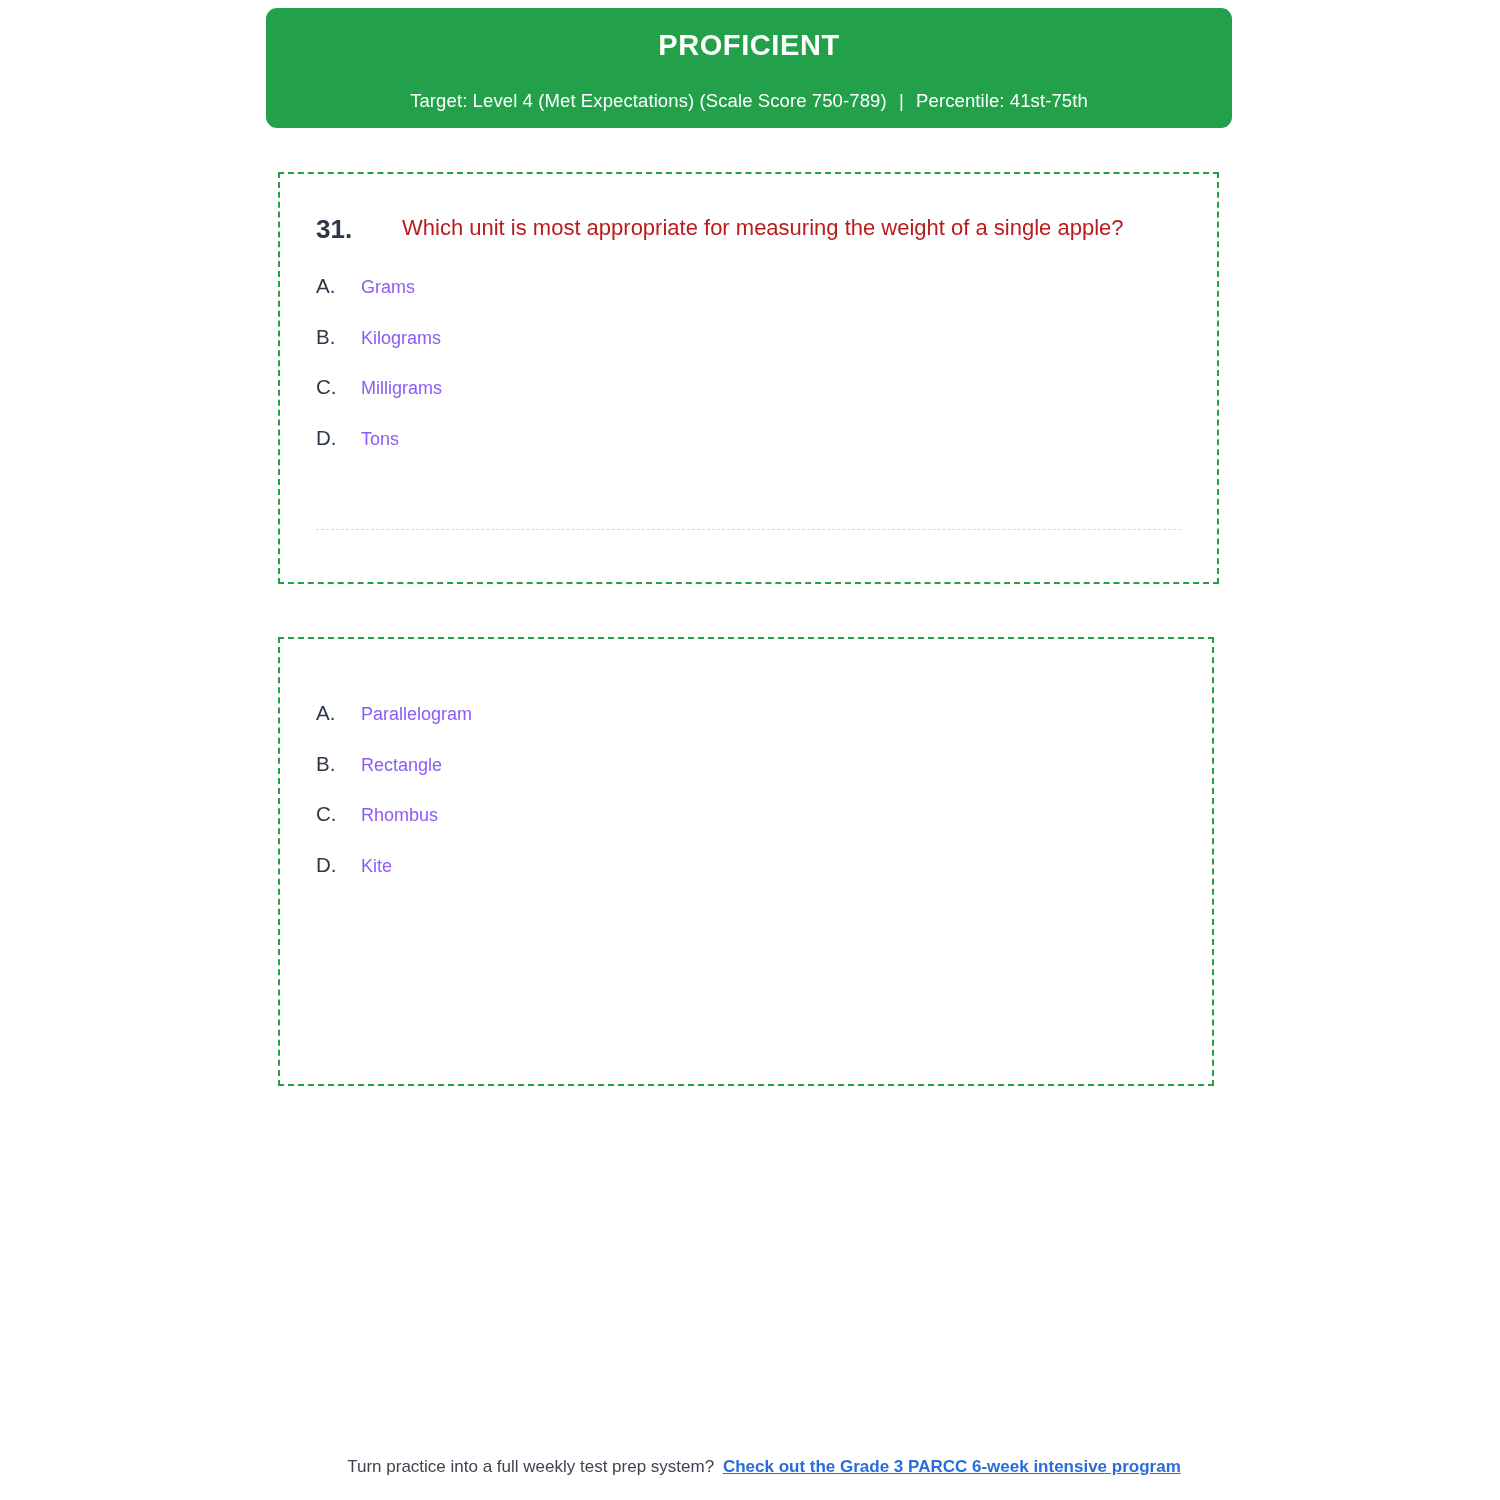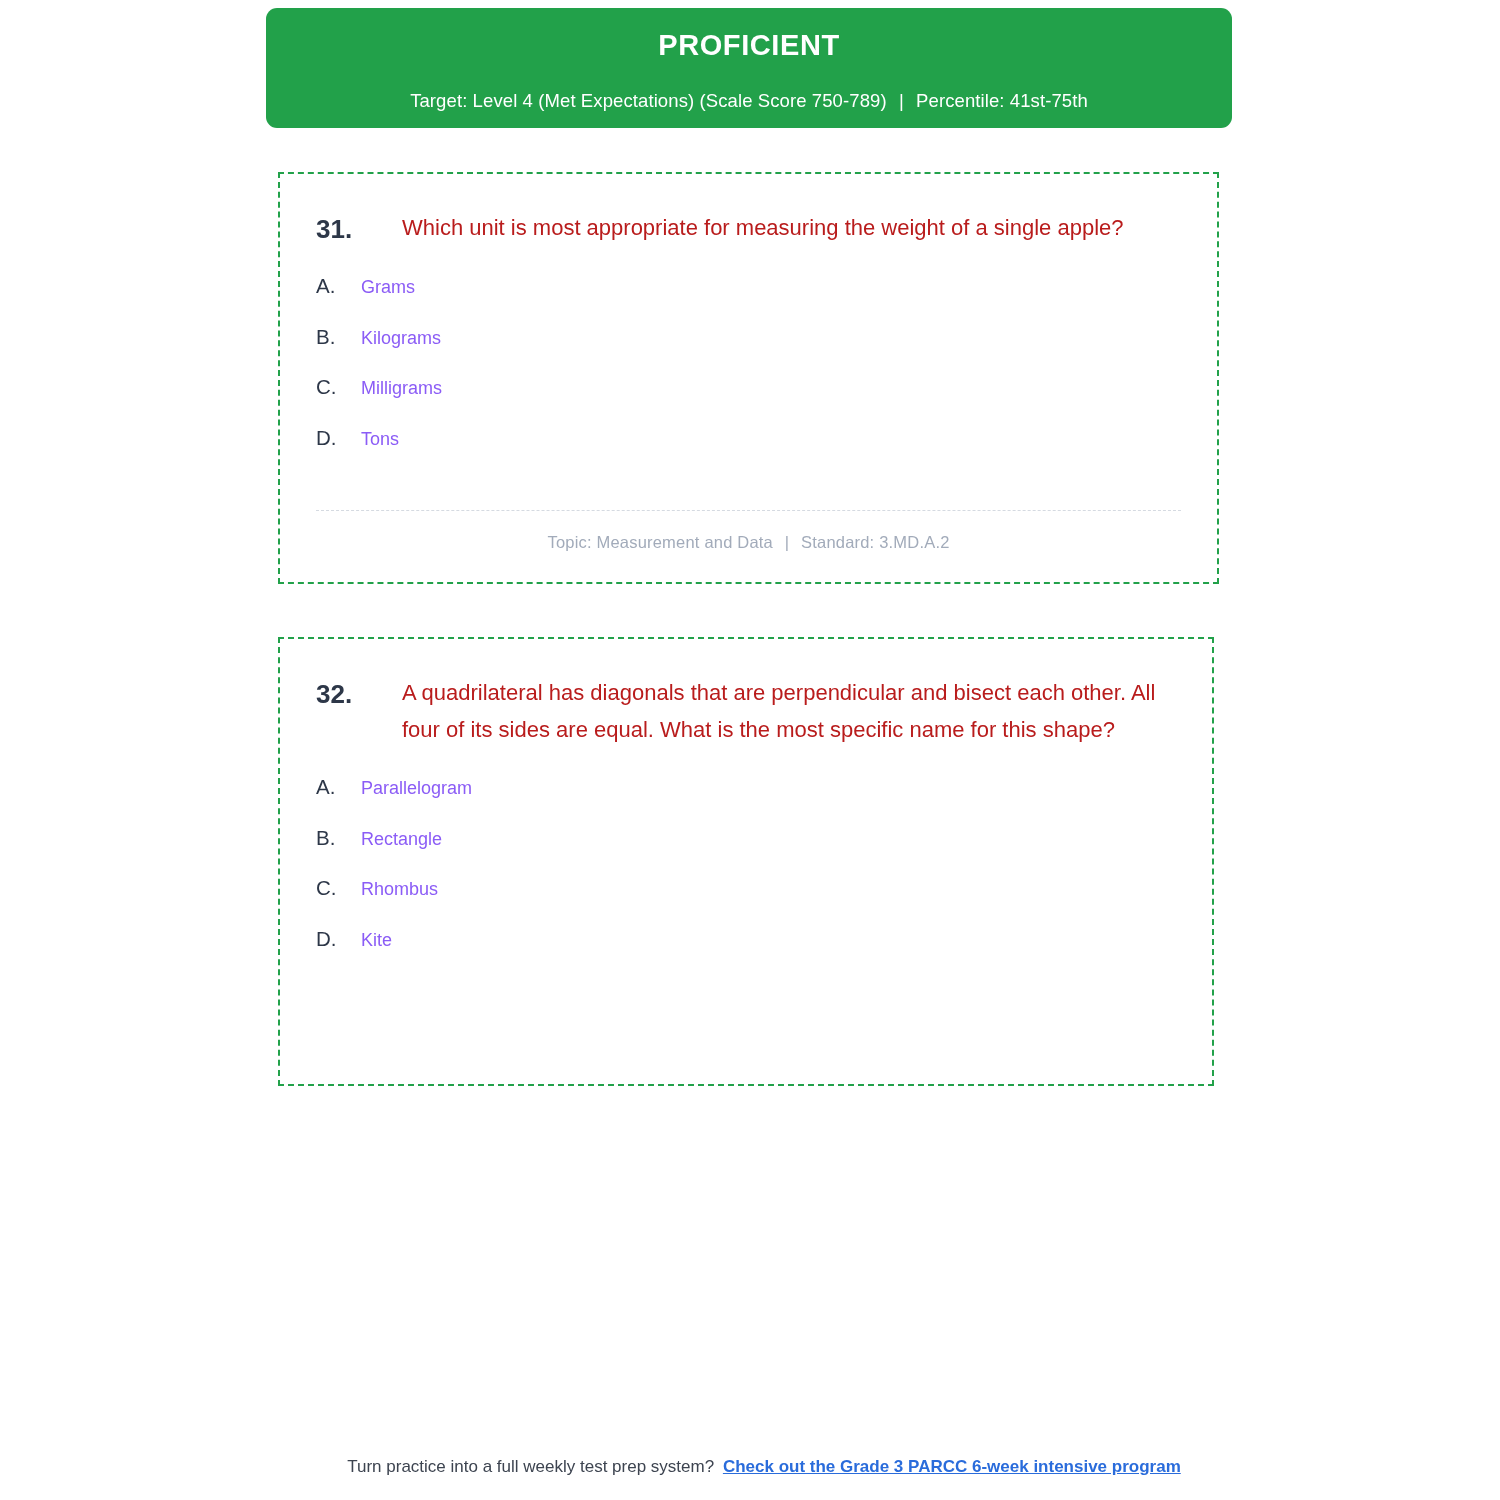--- a/index.html
+++ b/index.html
@@ -204,34 +204,25 @@
           <span class="opt-text">Milligrams</span>
         </li>
         <li class="q-option">
           <span class="opt-letter">D.</span>
           <span class="opt-text">Tons</span>
         </li>
       </ul>
     </div>
     <div class="q-footer">
       <div class="q-footer-rule"></div>
-      <div class="q-meta">
-        <span>Topic: Measurement and Data</span>
-        <span class="meta-sep">|</span>
-        <span>Standard: 3.MD.A.2</span>
-      </div>
     </div>
   </div>
 
   <div class="question-card" id="card-1">
     <div class="q-body">
-      <div class="q-head">
-        <div class="q-number">32.</div>
-        <div class="q-text">A quadrilateral has diagonals that are perpendicular and bisect each other. All four of its sides are equal. What is the most specific name for this shape?</div>
-      </div>
       <ul class="q-options">
         <li class="q-option">
           <span class="opt-letter">A.</span>
           <span class="opt-text">Parallelogram</span>
         </li>
         <li class="q-option">
           <span class="opt-letter">B.</span>
           <span class="opt-text">Rectangle</span>
         </li>
         <li class="q-option">

